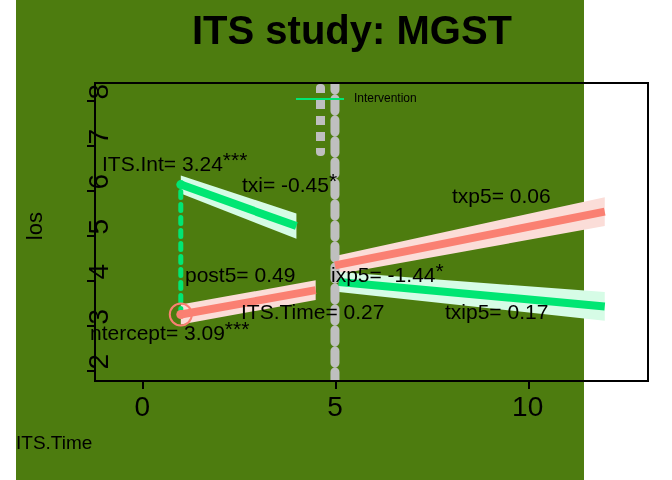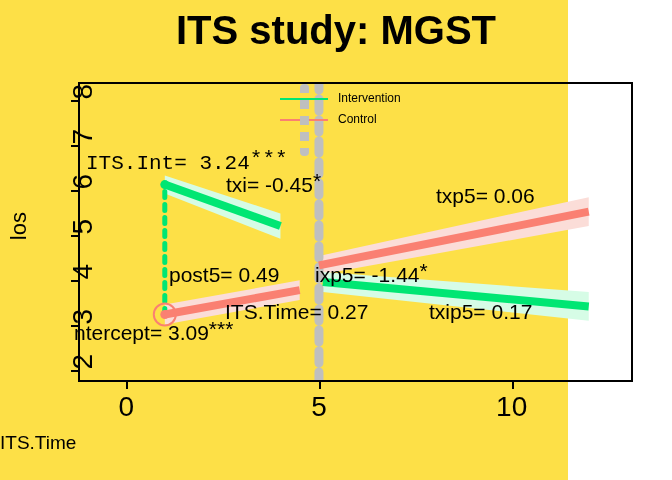--- a/index.html
+++ b/index.html
@@ -1,17 +1,17 @@
 <!DOCTYPE html>
 <html><head>
 <meta charset="utf-8">
 <style>
   html,body{margin:0;padding:0;background:#ffffff;}
   body{width:672px;height:480px;overflow:hidden;font-family:"Liberation Sans",sans-serif;}
-  #stage{position:relative;width:568px;height:480px;background:#fde047;}
+  #stage{position:relative;width:568px;height:480px;background:#4d7c0f;margin-left:16px;}
 
   
   #title{
     position:absolute;left:0;top:8px;width:672px;text-align:center;
     font-family:"Liberation Sans",sans-serif;
     font-size:40px;font-weight:bold;color:#000;letter-spacing:0px;
     white-space:nowrap;
   }
 
   
@@ -109,36 +109,32 @@
         <div class="ytick" style="top: 15.7895px;"></div>
         <div class="ylabel" style="top: -0.210526px;">8</div>
         <div class="xtick" style="left: 46.25px;"></div>
         <div class="xlabel" style="left: 46.25px;">0</div>
         <div class="xtick" style="left: 238.958px;"></div>
         <div class="xlabel" style="left: 238.958px;">5</div>
         <div class="xtick" style="left: 431.667px;"></div>
         <div class="xlabel" style="left: 431.667px;">10</div>
       </div>
     <div id="annotation-layer">
-        <div class="ann" style="left: 6px; top: 69px; font-family: Liberation Mono, monospace;">ITS.Int= 3.24<sup>***</sup></div>
+        <div class="ann" style="left: 6px; top: 69px;">ITS.Int= 3.24<sup>***</sup></div>
         <div class="ann" style="left: 146px; top: 90px;">txi= -0.45<sup>*</sup></div>
         <div class="ann" style="left: 356px; top: 101px;">txp5= 0.06</div>
         <div class="ann" style="left: 89px; top: 180px;">post5= 0.49</div>
         <div class="ann" style="left: 235px; top: 180px;">ixp5= -1.44<sup>*</sup></div>
         <div class="ann" style="left: 145px; top: 217px;">ITS.Time= 0.27</div>
         <div class="ann" style="left: 349px; top: 217px;">txip5= 0.17</div>
         <div class="ann" style="left: -6px; top: 238px;">ntercept= 3.09<sup>***</sup></div>
       </div>
   </div>
 
   <div id="legend">
       <div class="lgrow">
         <div class="lgline" style="border-top: 2px solid rgb(0, 230, 115);"></div>
         <div class="lgtxt">Intervention</div>
       </div>
-      <div class="lgrow">
-        <div class="lgline" style="border-top: 2px solid rgb(250, 128, 114);"></div>
-        <div class="lgtxt">Control</div>
-      </div>
       <div style="position: absolute; left: 20px; top: -4px; width: 9px; height: 72px; background: repeating-linear-gradient(rgb(191, 191, 191) 0px, rgb(191, 191, 191) 9px, transparent 9px, transparent 16px); border-radius: 4px;"></div>
     </div>
 
 </div>
 
 </body></html>

